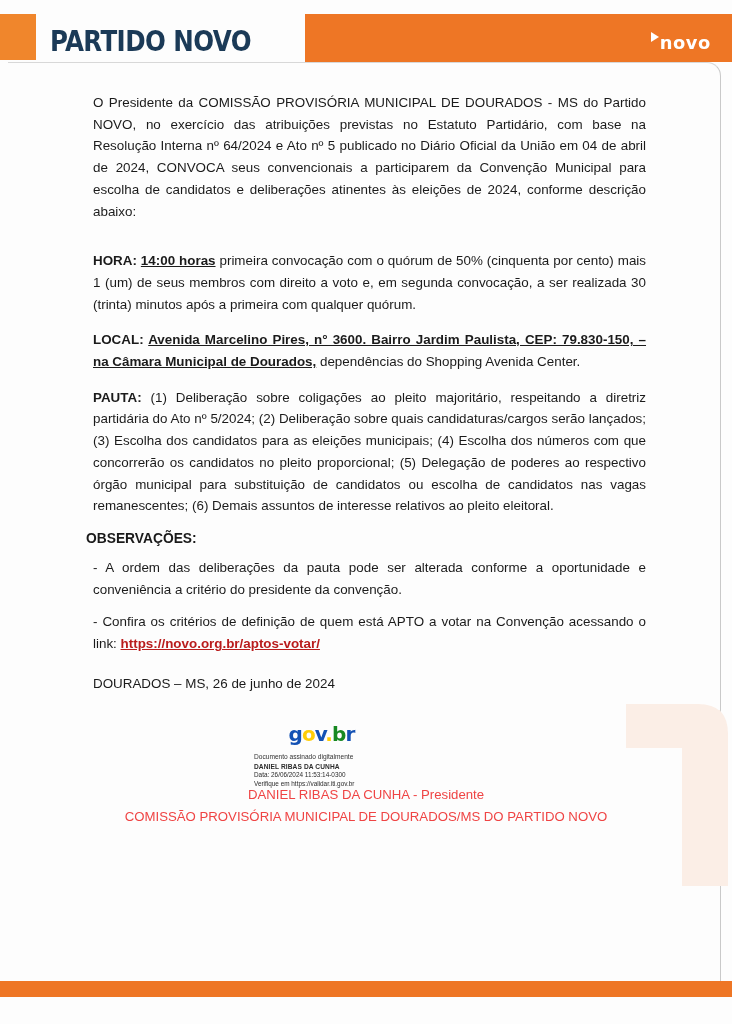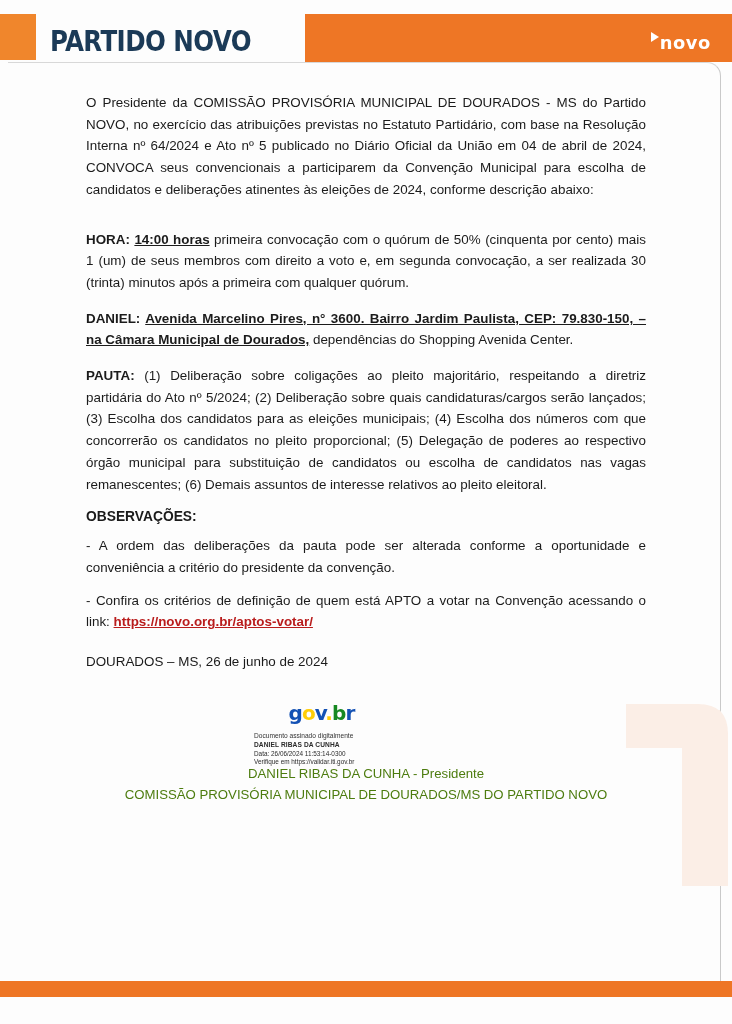--- a/index.html
+++ b/index.html
@@ -123,21 +123,21 @@
   }
 
   .content {
     margin: 0 auto;
     width: 560px;
     padding-top: 10px;
     color: #1a1a1a;
   }
 
   p.para {
-    margin: 0 0 0 0;
+    margin: 0 0 0 7px;
     font-size: 13.4px;
     line-height: 1.62;
     text-align: justify;
     color: #1b1b1b;
   }
   .gap-lg { height: 18px; }
   .gap-md { height: 14px; }
   .gap-sm { height: 11px; }
 
   .b { font-weight: bold; }
@@ -192,21 +192,21 @@
   .stamp-l1 { font-size: 6.6px; margin-bottom: 1px; color: #333; }
   .stamp-l2 { font-size: 6.6px; font-weight: bold; letter-spacing: 0.1px; }
   .stamp-l3 { font-size: 6.4px; }
   .stamp-l4 { font-size: 6.4px; }
 
   .signature-block {
     width: 620px;
     margin: 14px auto 0 auto;
     text-align: center;
     font-size: 13.2px;
-    color: #4d7c0f;
+    color: #ef4444;
     line-height: 1.62;
   }
 
   
   .footer-bar {
     position: absolute;
     left: 0;
     top: 981px;
     width: 732px;
     height: 16px;
@@ -250,21 +250,21 @@
 
       <div class="gap-md"></div>
 
       <p class="para">
         <span class="b">HORA</span><span class="b">: </span><span class="bu">14:00 horas</span><span> primeira convocação com o quórum de 50% (cinquenta por cento) mais 1 (um) de seus membros com direito a voto e, em segunda convocação, a ser realizada 30 (trinta) minutos após a primeira com qualquer quórum.</span>
       </p>
 
       <div class="gap-md"></div>
 
       <p class="para">
-        <span class="b">DANIEL</span><span class="b">: </span><span class="bu">Avenida Marcelino Pires, n° 3600. Bairro Jardim Paulista, CEP: 79.830-150, – na Câmara Municipal de Dourados,</span><span> dependências do Shopping Avenida Center.</span>
+        <span class="b">LOCAL</span><span class="b">: </span><span class="bu">Avenida Marcelino Pires, n° 3600. Bairro Jardim Paulista, CEP: 79.830-150, – na Câmara Municipal de Dourados,</span><span> dependências do Shopping Avenida Center.</span>
       </p>
 
       <div class="gap-md"></div>
 
       <p class="para">
         <span class="b">PAUTA:</span><span> (1) Deliberação sobre coligações ao pleito majoritário, respeitando a diretriz partidária do Ato nº 5/2024; (2) Deliberação sobre quais candidaturas/cargos serão lançados; (3) Escolha dos candidatos para as eleições municipais; (4) Escolha dos números com que concorrerão os candidatos no pleito proporcional; (5) Delegação de poderes ao respectivo órgão municipal para substituição de candidatos ou escolha de candidatos nas vagas remanescentes; (6) Demais assuntos de interesse relativos ao pleito eleitoral.</span>
       </p>
 
       <div class="gap-md"></div>
 

